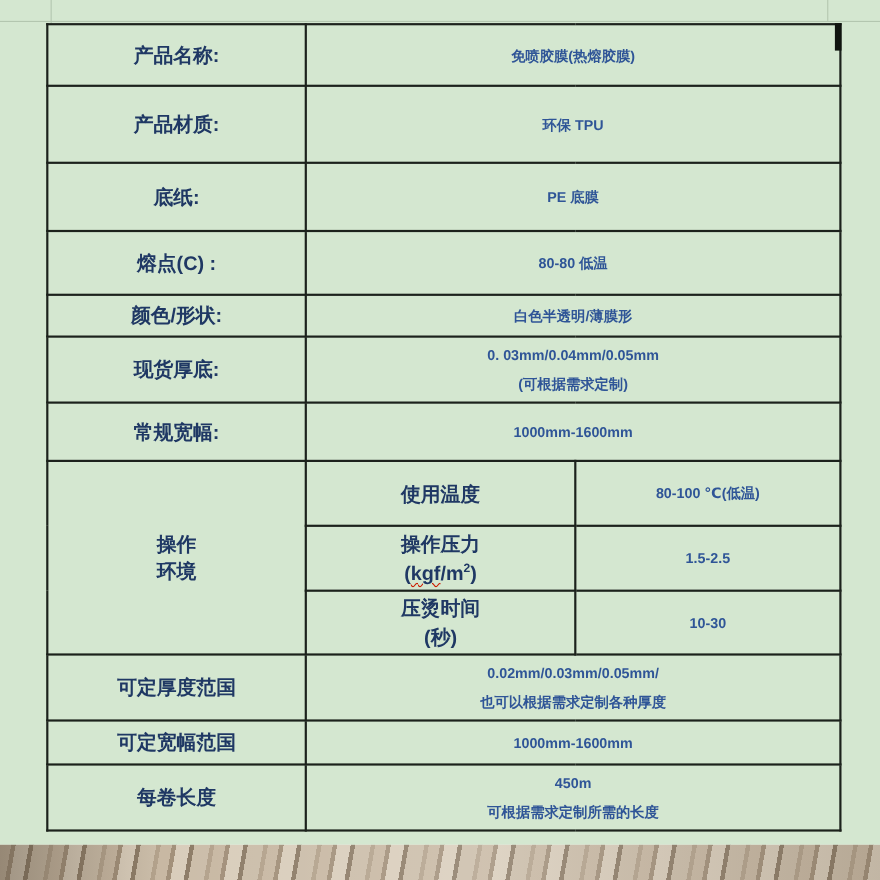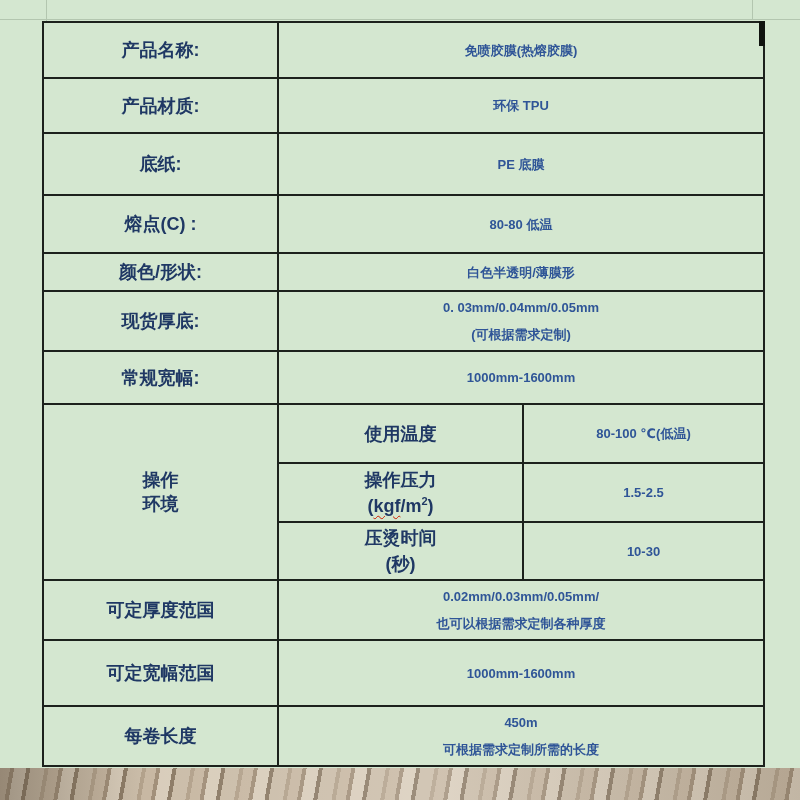--- a/index.html
+++ b/index.html
@@ -77,21 +77,21 @@
   <colgroup>
       <col style="width:235px">
       <col style="width:245px">
       <col style="width:241px">
     </colgroup>
   <tbody>
       <tr style="height:56px">
     <td class="lbl">产品名称:</td>
     <td class="val" colspan="2">免喷胶膜(热熔胶膜)</td>
   </tr>
-  <tr style="height:55px">
+  <tr style="height:70px">
     <td class="lbl">产品材质:</td>
     <td class="val" colspan="2">环保 TPU</td>
   </tr>
   <tr style="height:62px">
     <td class="lbl">底纸:</td>
     <td class="val" colspan="2">PE 底膜</td>
   </tr>
   <tr style="height:58px">
     <td class="lbl">熔点(C) :</td>
     <td class="val" colspan="2">80-80 低温</td>
@@ -133,21 +133,21 @@
     </td>
     <td class="val">10-30</td>
   </tr>
   <tr style="height:58px">
     <td class="lbl">可定厚度范国</td>
     <td class="val" colspan="2">
       <span>0.02mm/0.03mm/0.05mm/</span><br>
       <span>也可以根据需求定制各种厚度</span>
     </td>
   </tr>
-  <tr style="height:66px">
+  <tr style="height:40px">
     <td class="lbl">可定宽幅范国</td>
     <td class="val" colspan="2">1000mm-1600mm</td>
   </tr>
   <tr style="height:57px">
     <td class="lbl">每卷长度</td>
     <td class="val" colspan="2">
       <span>450m</span><br>
       <span>可根据需求定制所需的长度</span>
     </td>
   </tr>

